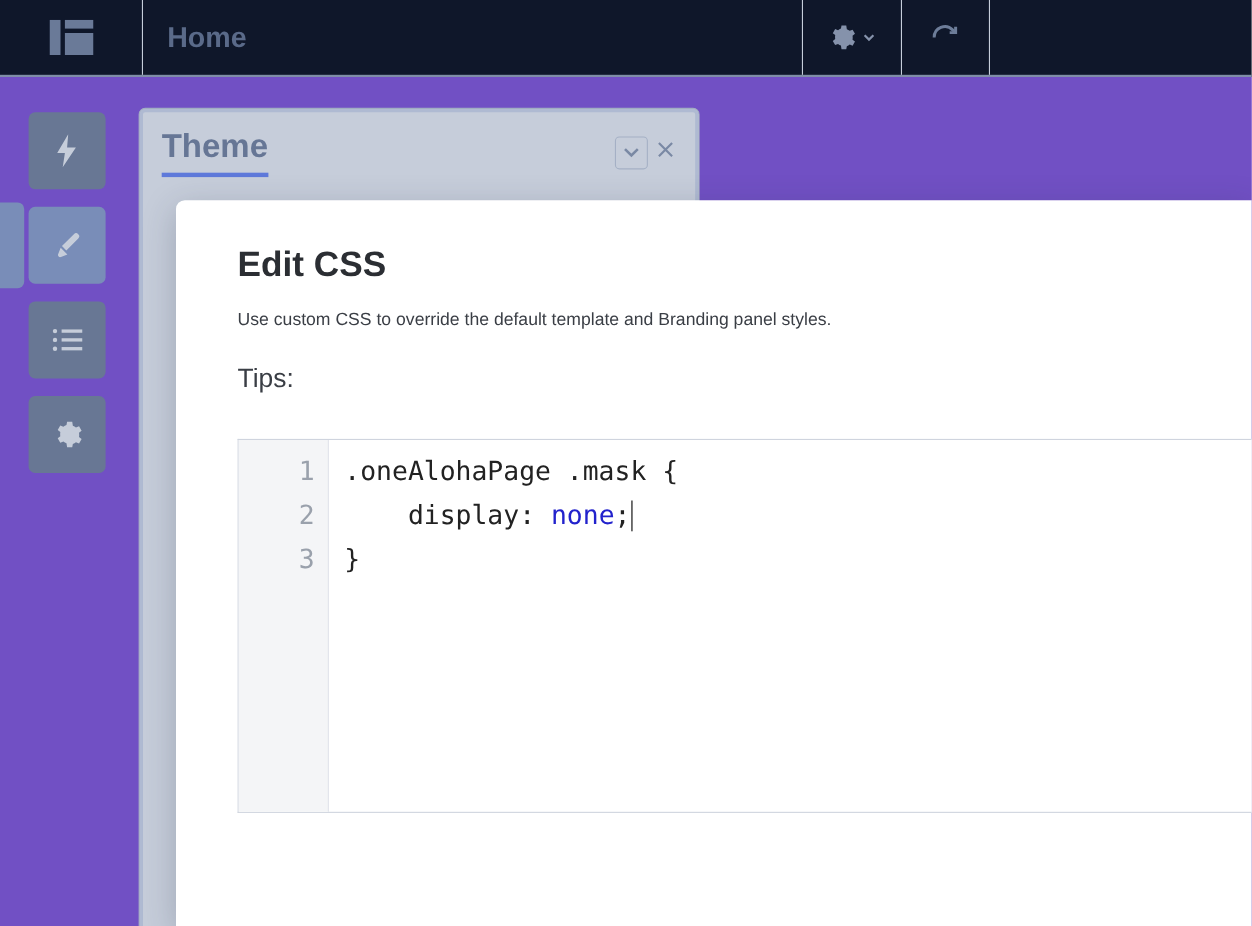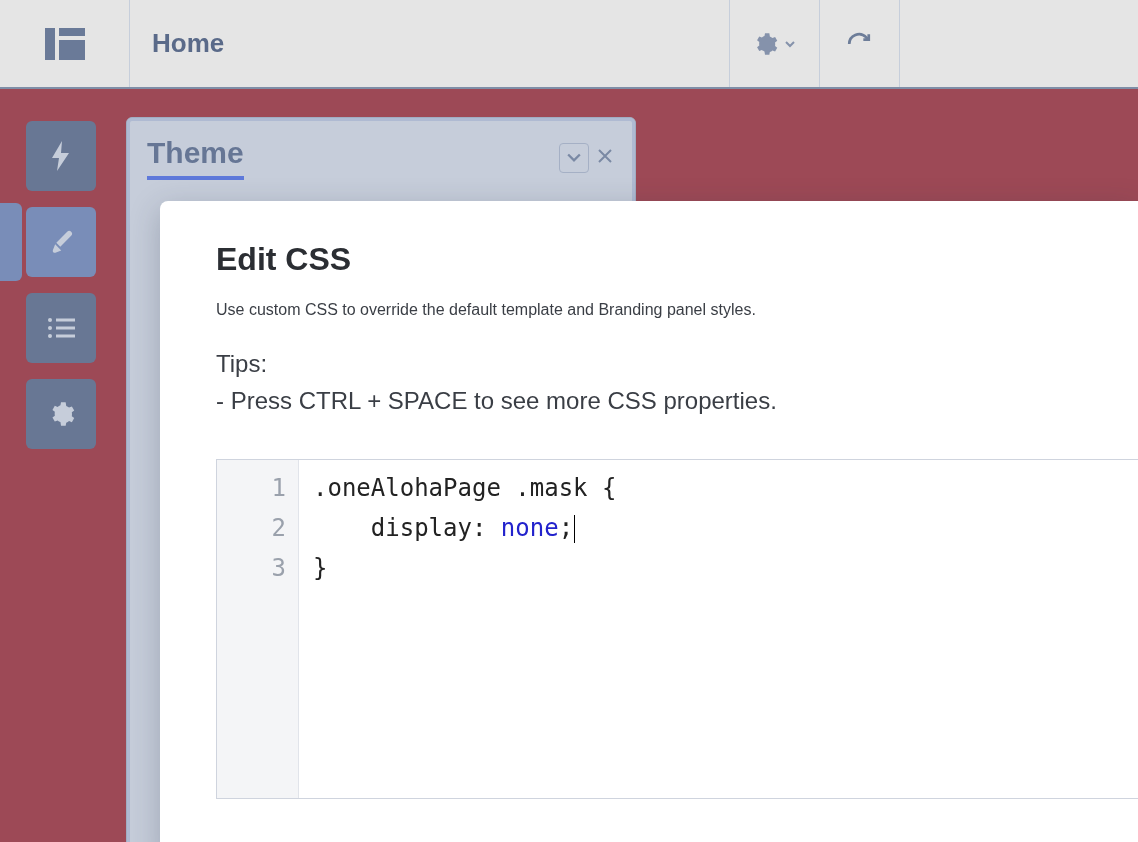--- a/index.html
+++ b/index.html
@@ -2,22 +2,22 @@
 <html><head>
 <meta charset="utf-8">
 <style>
   * { box-sizing: border-box; margin: 0; padding: 0; }
   html, body { width: 1138px; height: 842px; font-family: -apple-system, BlinkMacSystemFont, "Segoe UI", "Helvetica Neue", Arial, sans-serif; overflow: hidden; }
   
   
   .topbar {
     display: flex;
     align-items: stretch;
-    height: 89px;
-    background: #e5e5e5;
+    height: 70px;
+    background: #0f172a;
     border-bottom: 2px solid #7f8ea7;
   }
   .topbar .cell {
     display: flex;
     align-items: center;
     border-right: 1px solid #c6cedb;
     padding: 0 22px;
   }
   .topbar .logo-cell {
     width: 130px;
@@ -46,21 +46,21 @@
   .topbar .spacer-cell {
     flex: 0.35;
     border-right: 0;
   }
   .topbar svg { display: block; }
   
   
   .workspace {
     position: relative;
     height: calc(100% - 70px);
-    background: #b91c1c;
+    background: #6d28d9;
     padding: 28px 0 0 26px;
   }
   
   
   .tool-rail {
     position: absolute;
     left: 26px;
     top: 32px;
     width: 70px;
     display: flex;
@@ -301,21 +301,20 @@
       </div>
     </div>
   </div>
 
   <div class="dim"></div>
 
   <div class="modal">
     <h1>Edit CSS</h1>
     <p class="desc">Use custom CSS to override the default template and Branding panel styles.</p>
     <p class="tips-label">Tips:</p>
-    <p class="tip">- Press CTRL + SPACE to see more CSS properties.</p>
 
     <div class="editor">
       <div class="gutter">
         <div>1</div>
         <div>2</div>
         <div>3</div>
       </div>
       <div class="code"><span class="css-sel">.oneAlohaPage .mask</span><span class="css-punc"> {</span>
 <span>    </span><span class="css-prop">display</span><span class="css-punc">: </span><span class="css-val">none</span><span class="css-punc">;</span><span class="caret"></span>
 <span class="css-punc">}</span></div>

